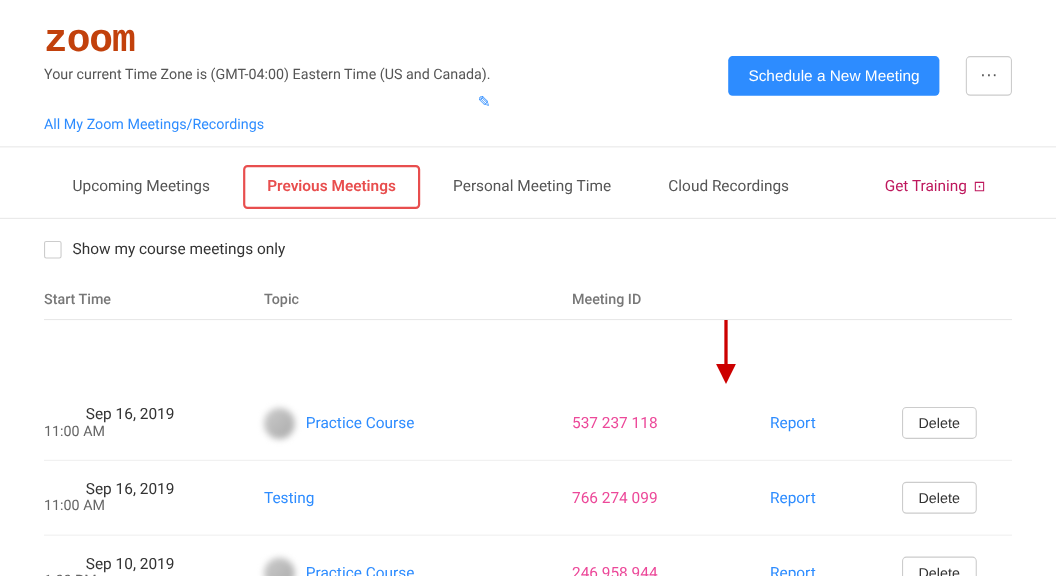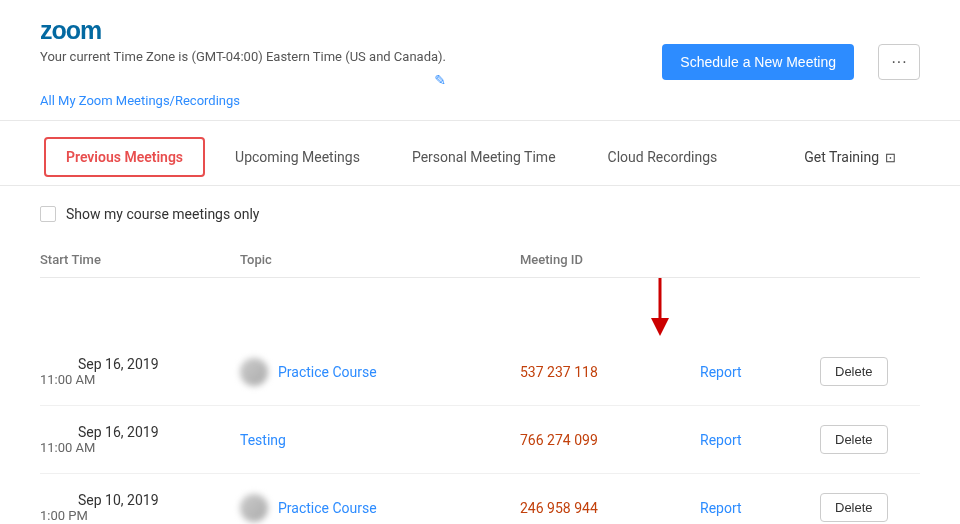--- a/index.html
+++ b/index.html
@@ -1,50 +1,50 @@
 <!DOCTYPE html>
 <html><head>
   <meta charset="utf-8">
   <style>
     * { box-sizing: border-box; margin: 0; padding: 0; }
     body { font-family: -apple-system, BlinkMacSystemFont, 'Segoe UI', Roboto, sans-serif; background: #fff; color: #333; font-size: 14px; }
 
     .header { padding: 16px 40px 12px; border-bottom: 1px solid #e8e8e8; }
     .header-top { display: flex; align-items: center; justify-content: space-between; }
-    .logo { font-size: 25px; font-weight: 700; color: #0369a1; font-family: Liberation Sans, sans-serif; letter-spacing: -1px; }
+    .logo { font-size: 36px; font-weight: 700; color: #c2410c; font-family: Liberation Mono, monospace; letter-spacing: -1px; }
     .header-right { display: flex; align-items: center; gap: 24px; }
     .timezone-row { display: flex; align-items: flex-end; gap: 8px; margin-top: 4px; flex-direction: column; }
     .timezone-text { font-size: 13px; color: #555; }
     .edit-icon { color: #2d8cff; font-size: 14px; cursor: pointer; }
     .all-meetings-link { color: #2d8cff; font-size: 13px; text-decoration: none; cursor: pointer; }
     .schedule-btn { background: #2d8cff; color: #fff; border: none; border-radius: 4px; padding: 10px 18px; font-size: 14px; font-weight: 500; cursor: pointer; white-space: nowrap; }
     .more-btn { border: 1px solid #ccc; background: #fff; border-radius: 4px; padding: 8px 12px; cursor: pointer; font-size: 16px; color: #555; }
 
     .tabs { display: flex; align-items: center; padding: 0 40px; border-bottom: 1px solid #e8e8e8; margin-top: 8px; }
     .tab { padding: 18px 24px; font-size: 14px; color: #555; cursor: pointer; border: 2px solid transparent; white-space: nowrap; }
     .tab.active { color: #e84e4e; border: 2px solid #e84e4e; border-radius: 4px; font-weight: 600; margin: 6px 4px; padding: 10px 20px; }
-    .tab-link { padding: 18px 24px; font-size: 14px; color: #404040; cursor: pointer; display: flex; align-items: center; gap: 6px; margin-left: auto; }
+    .tab-link { padding: 18px 24px; font-size: 14px; color: #be185d; cursor: pointer; display: flex; align-items: center; gap: 6px; margin-left: auto; }
 
     .content { padding: 20px 40px; }
 
     .filter-row { display: flex; align-items: flex-end; gap: 10px; margin-bottom: 20px; }
     .checkbox { width: 16px; height: 16px; border: 1px solid #ccc; border-radius: 2px; display: inline-block; cursor: pointer; }
     .filter-label { font-size: 14px; color: #333; }
     .table-header { display: grid; grid-template-columns: 200px 1fr 180px 120px 100px; padding: 10px 0; border-bottom: 1px solid #e8e8e8; }
     .table-header span { font-size: 13px; color: #777; font-weight: 500; }
     .table-row { display: grid; grid-template-columns: 200px 1fr 180px 120px 100px; padding: 18px 0; border-bottom: 1px solid #f0f0f0; align-items: center; }
 
     .start-time-cell .date { font-size: 14px; color: #333; margin-left: 38px; }
     .start-time-cell .time { font-size: 13px; color: #666; }
 
     .topic-cell { display: flex; align-items: center; gap: 10px; }
     .avatar-blur { width: 28px; height: 28px; border-radius: 50%; background: linear-gradient(135deg, #ccc 0%, #aaa 100%); filter: blur(3px); }
     .topic-link { color: #2d8cff; text-decoration: none; cursor: pointer; font-size: 14px; }
 
-    .meeting-id-cell { font-size: 14px; color: #c2410c; }
+    .meeting-id-cell { font-size: 14px; color: #ec4899; }
 
     .report-link { color: #2d8cff; text-decoration: none; cursor: pointer; font-size: 14px; }
 
     .delete-btn { border: 1px solid #ccc; background: #fff; border-radius: 4px; padding: 6px 14px; font-size: 13px; color: #333; cursor: pointer; }
 
     
     .red-arrow-container { position: relative; height: 60px; }
     .red-arrow-svg { position: absolute; right: 245px; top: 0; }
   </style>
 </head>
@@ -63,22 +63,22 @@
       </div>
     </div>
     <div class="header-right">
       <button class="schedule-btn">Schedule a New Meeting</button>
       <button class="more-btn">···</button>
     </div>
   </div>
 </div>
 
 <div class="tabs">
+  <div class="tab">Upcoming Meetings</div>
   <div class="tab active">Previous Meetings</div>
-  <div class="tab">Upcoming Meetings</div>
   <div class="tab">Personal Meeting Time</div>
   <div class="tab">Cloud Recordings</div>
   <div class="tab-link">
     <span>Get Training</span>
     <span style="font-size:13px;">⊡</span>
   </div>
 </div>
 
 <div class="content">
 

